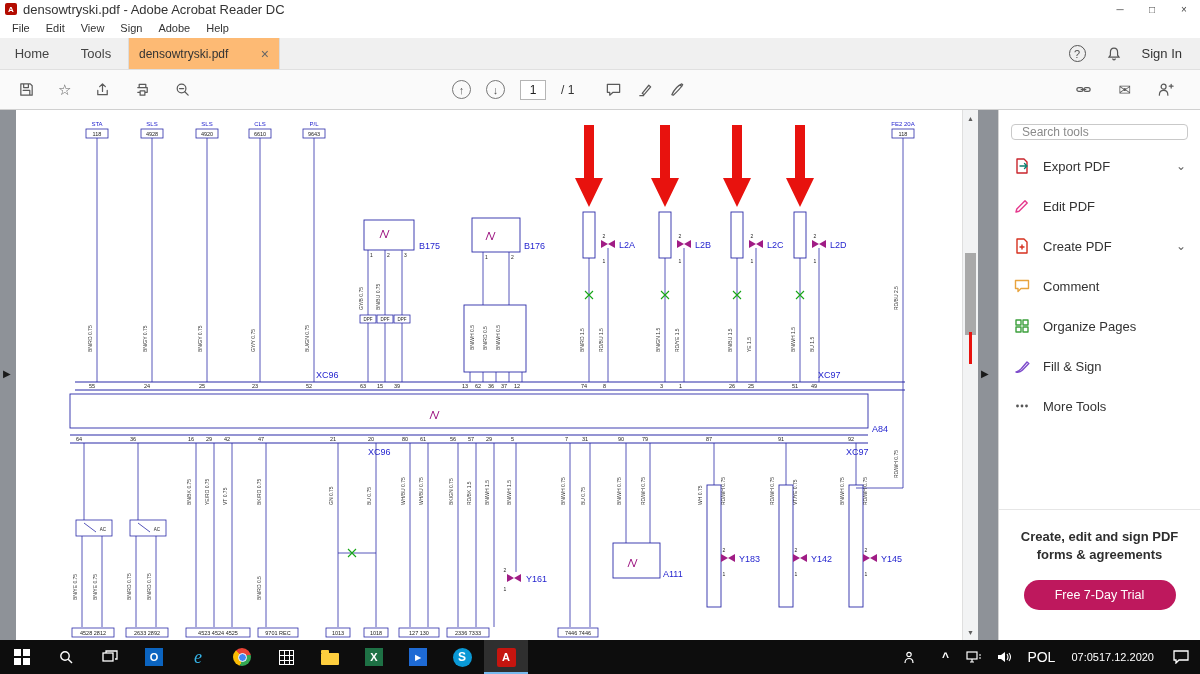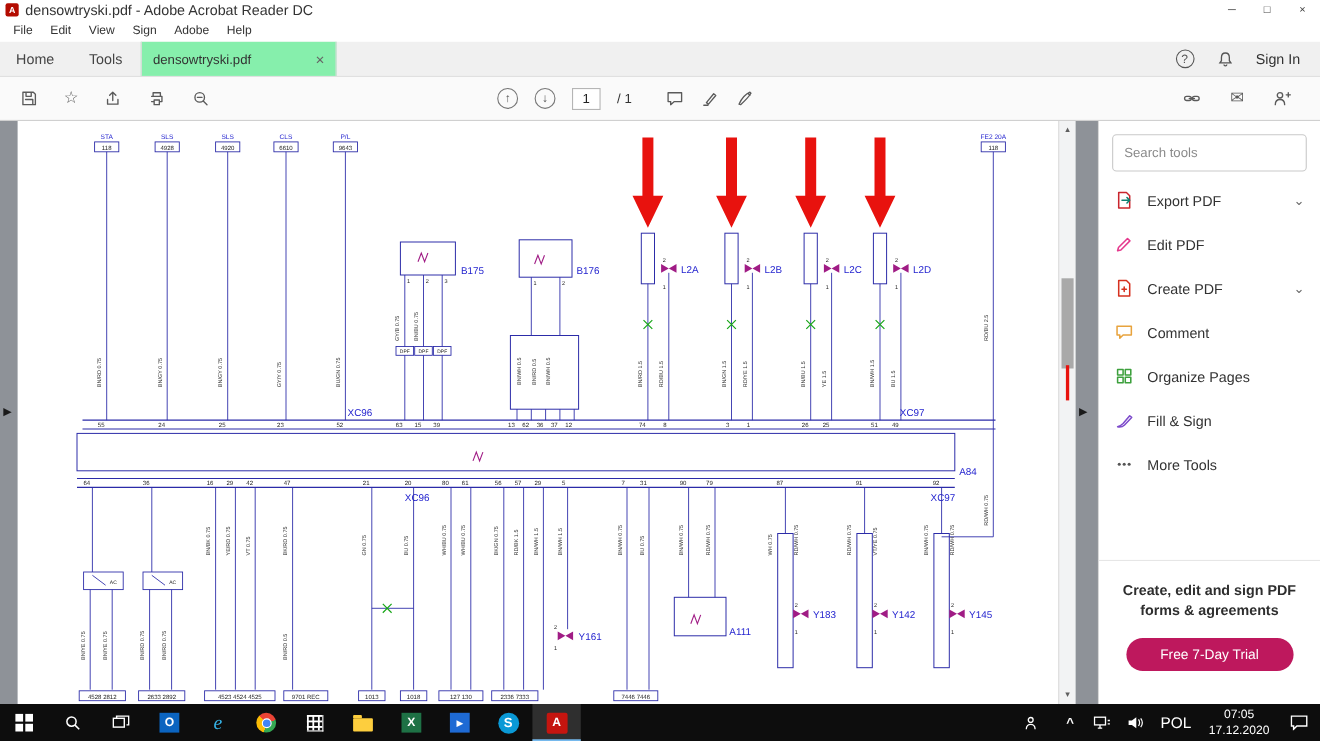--- a/index.html
+++ b/index.html
@@ -14,21 +14,21 @@
   .win-controls { margin-left:auto; display:flex; height:100%; }
   .win-btn { width:32px; display:flex; align-items:center; justify-content:center; font-size:10px; color:#444; }
 
   
   .menubar { height:20px; background:#fff; display:flex; align-items:center; padding-left:4px; }
   .menu-item { font-size:11px; color:#333; padding:0 8px; cursor:default; }
 
   
   .tabbar { height:32px; background:#f0f0f0; display:flex; align-items:stretch; border-bottom:1px solid #e0e0e0; }
   .tab { width:64px; display:flex; align-items:center; justify-content:center; font-size:13px; color:#444; }
-  .doc-tab { width:178px; background:#86efac; border-left:1px solid #dcdcdc; border-right:1px solid #dcdcdc;
+  .doc-tab { width:152px; background:#fdba74; border-left:1px solid #dcdcdc; border-right:1px solid #dcdcdc;
              display:flex; align-items:center; font-size:12px; color:#333; padding:0 10px; }
   .tab-close { margin-left:auto; color:#666; font-size:14px; }
   .tab-right { margin-left:auto; display:flex; align-items:center; gap:20px; padding-right:18px; }
   .help-circle { width:17px; height:17px; border:1.5px solid #555; border-radius:50%; font-size:11px; color:#555;
                  display:flex; align-items:center; justify-content:center; }
   .signin { font-size:13px; color:#333; }
 
   
   .toolbar { height:40px; background:#fafafa; border-bottom:1px solid #d0d0d0; display:flex; align-items:center; position:relative; }
   .tool-left { display:flex; align-items:center; gap:23px; padding-left:18px; }
@@ -51,21 +51,21 @@
   .vscroll { width:16px; background:#f2f3f4; border-left:1px solid #dfdfdf; position:relative; }
   .scroll-arrow { position:absolute; left:0; width:15px; height:16px; display:flex; align-items:center; justify-content:center;
                   font-size:7px; color:#5f5f5f; }
   .scroll-thumb { position:absolute; top:143px; left:2px; width:11px; height:82px; background:#a9a9a9; }
   .red-mark { position:absolute; top:222px; left:6px; width:3px; height:32px; background:#e8120e; }
   .right-strip { width:20px; background:#8e9298; position:relative; }
 
   
   .sidebar { width:202px; background:#fff; border-left:1px solid #d4d4d4; display:flex; flex-direction:column; }
   .search-wrap { margin:12px 12px 6px; }
-  .search-box { width:100%; height:34px; border:1px solid #c9c9c9; border-radius:4px; padding:0 10px;
+  .search-box { width:100%; height:16px; border:1px solid #c9c9c9; border-radius:4px; padding:0 10px;
                 font-size:12px; color:#a16207; font-family:"Liberation Sans", sans-serif; outline:none; }
   .search-box::placeholder { color:#8a8a8a; }
   .tool-row { height:40px; display:flex; align-items:center; gap:12px; padding:0 14px; font-size:13px; color:#323232; }
   .tool-chevron { margin-left:auto; color:#666; font-size:12px; }
   .si { width:18px; height:18px; stroke-width:1.4; stroke-linecap:round; stroke-linejoin:round; flex:0 0 auto; }
   .promo { margin-top:auto; border-top:1px solid #e6e6e6; padding:18px 12px 30px; text-align:center; }
   .promo-text { font-size:13px; font-weight:bold; color:#2e2e2e; line-height:1.4; }
   .trial-btn { margin:16px auto 0; width:152px; height:30px; background:#be185d; color:#fff; font-size:12.5px;
                border-radius:16px; display:flex; align-items:center; justify-content:center; }
 
@@ -90,21 +90,21 @@
   .excel { width:18px; height:18px; background:#1e7145; color:#fff; font-weight:bold; font-size:11px;
            display:flex; align-items:center; justify-content:center; }
   .media { width:18px; height:18px; background:#1e6ad4; color:#fff; font-size:8px;
            display:flex; align-items:center; justify-content:center; }
   .skype { width:19px; height:19px; background:#0a99d6; border-radius:50%; color:#fff; font-size:12px; font-weight:bold;
            display:flex; align-items:center; justify-content:center; }
   .acro { width:19px; height:19px; background:#c5150f; color:#fff; font-size:11px; font-weight:bold; border-radius:2px;
           display:flex; align-items:center; justify-content:center; }
   .tray-chevron { font-size:12px; font-weight:bold; color:#fff; }
   .tb-lang { display:flex; align-items:center; font-size:14px; padding:12px 8px; }
-  .tb-clock { display:flex; flex-direction:column; justify-content:center; align-items:center; font-size:11px;
+  .tb-clock { display:flex; flex-direction:row; justify-content:center; align-items:center; font-size:11px;
               line-height:1.3; padding:0 8px; }
 
   
   .wire { stroke:#2b2ba8; stroke-width:0.8; fill:none; }
   .busline { stroke:#2b2ba8; stroke-width:1.1; fill:none; }
   .box { fill:none; stroke:#2b2ba8; stroke-width:0.9; }
   .smallbox { fill:#fff; stroke:#2b2ba8; stroke-width:0.8; }
   .bowtie { fill:#a01c85; }
   .splice { stroke:#17a617; stroke-width:1.1; fill:none; }
   .sym { stroke:#a01c85; stroke-width:1; fill:none; }

